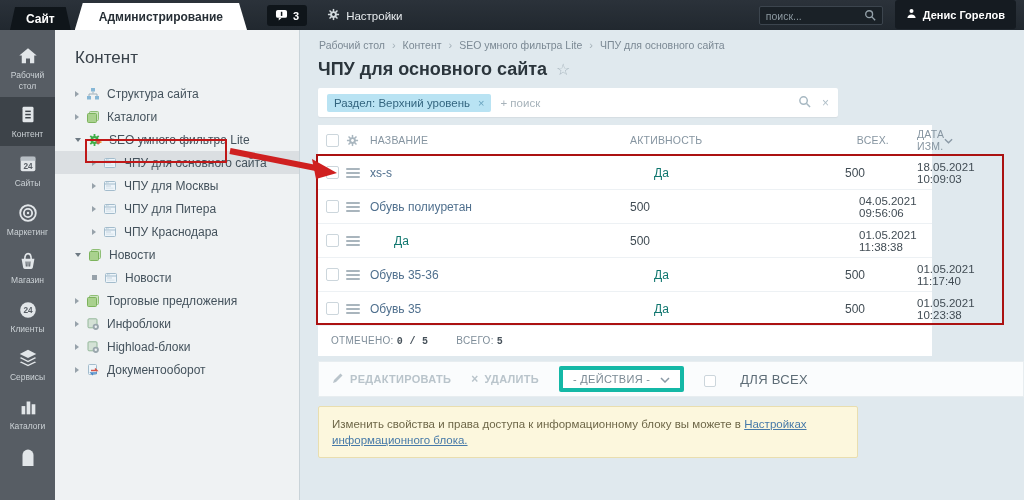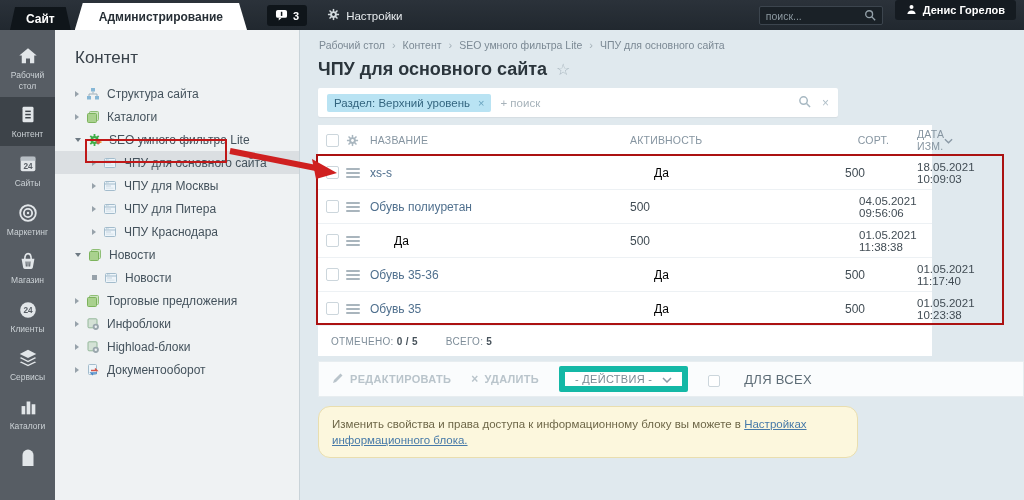--- a/index.html
+++ b/index.html
@@ -15,21 +15,21 @@
   .tab-admin { margin-left:4px; height:27px; background:#fff; color:#272f36;
     clip-path:polygon(8px 0,calc(100% - 8px) 0,100% 100%,0 100%); padding:0 24px; }
   .notif { margin-left:20px; margin-bottom:4px; height:21px; background:#0f151a; border-radius:3px;
     display:flex; align-items:center; gap:5px; padding:0 8px; color:#fff; font-size:11px; font-weight:bold; cursor:pointer; }
   .settings { margin-left:20px; margin-bottom:7px; display:flex; align-items:center; gap:6px;
     color:#e7ebee; font-size:11.5px; cursor:pointer; }
   .tb-spacer { flex:1; }
   .search { width:124px; height:19px; margin-bottom:5px; margin-right:12px; background:#1a2127;
     border:1px solid #3c454e; border-radius:2px; display:flex; align-items:center; padding:0 6px; cursor:text; }
   .search-ph { color:#8d99a1; font-size:10.5px; flex:1; }
-  .user { height:20px; margin-bottom:10px; margin-right:8px; background:#151b21; border-radius:3px;
+  .user { height:29px; margin-bottom:1px; margin-right:8px; background:#151b21; border-radius:3px;
     display:flex; align-items:center; gap:6px; padding:0 11px; color:#fff; font-size:11px; font-weight:bold; cursor:pointer; }
 
   
   .rail { position:absolute; left:0; top:30px; width:55px; height:470px; background:#575d64;
     display:flex; flex-direction:column; padding-top:8px; z-index:5; overflow:hidden; }
   .rail-item { display:flex; flex-direction:column; align-items:center; gap:3px; padding:7px 0 6px; cursor:pointer; }
   .rail-item.active { background:#3d4349; }
   .rail-icon { width:22px; height:22px; }
   .rail-icon svg { width:22px; height:22px; display:block; }
   .rail-label { font-size:8.5px; color:#ccd2d6; text-align:center; line-height:1.25; padding:0 2px; }
@@ -72,39 +72,39 @@
   .thead .hsort { text-align:right; padding-right:14px; }
   .thead .hdate { padding-left:14px; display:flex; align-items:center; }
   .cb { width:13px; height:13px; border:1px solid #ccd6dc; border-radius:2px; background:#fff; display:inline-block; cursor:pointer; }
   .cbc { justify-self:center; display:flex; }
   .thead .cb { justify-self:center; }
   .hgear svg { width:13px; height:13px; display:block; cursor:pointer; }
   .trow { height:34px; border-bottom:1px solid #edf1f4; }
   .menu { width:14px; display:flex; flex-direction:column; gap:2px; cursor:pointer; }
   .menu i { height:2px; background:#a9b5bd; border-radius:1px; }
   .rname { color:#50708e; font-size:12px; text-decoration:none; cursor:pointer; }
-  .ract { color:#000000; font-size:12px; padding-left:24px; }
+  .ract { color:#0f766e; font-size:12px; padding-left:24px; }
   .rsort { color:#414c54; font-size:12px; text-align:left; padding-right:14px; }
   .rdate { color:#414c54; font-size:11.5px; padding-left:14px; }
   .tfoot { height:30px; display:flex; align-items:center; gap:28px; padding-left:13px;
     font-size:10px; color:#7e8d99; letter-spacing:.3px; }
-  .tfoot b { color:#47525b; font-weight:bold; }
+  .tfoot b { color:#47525b; font-weight:bold;font-family:Liberation Mono, monospace; }
 
   .actionbar { margin-top:5px; width:706px; height:36px; background:#fafcfd; border:1px solid #e7edf0;
     display:flex; align-items:center; gap:20px; padding-left:13px; }
   .act { display:flex; align-items:center; gap:6px; font-size:11px; font-weight:bold; letter-spacing:.3px;
     color:#b9c4cb; cursor:pointer; }
   .act .xg { font-size:12px; }
-  .dropdown { height:26px; min-width:112px; background:#fff; border:6px solid #14b8a6; border-radius:2px;
+  .dropdown { height:26px; min-width:112px; background:#fff; border:4px solid #14b8a6; border-radius:2px;
     display:flex; align-items:center; justify-content:space-between; gap:10px; padding:0 10px;
     color:#7b8a94; font-size:11px; letter-spacing:.3px; cursor:pointer; }
   .forall { display:flex; align-items:flex-end; gap:24px; font-size:13px; color:#5d6c76; letter-spacing:.3px; cursor:pointer; }
   .forall .cb { width:12px; height:12px; }
 
-  .notice { margin-top:9px; width:540px; background:#fcf7dd; border:1px solid #e9deaf; border-radius:12px;
+  .notice { margin-top:9px; width:540px; background:#fcf7dd; border:1px solid #e9deaf; border-radius:2px;
     padding:9px 13px; font-size:11.5px; color:#6e6748; line-height:1.4; }
   .notice-link { color:#4679a8; text-decoration:underline; cursor:pointer; }
 
   
   .ann-rect { position:absolute; z-index:10; pointer-events:none; }
   #ann1 { left:85px; top:139px; width:142px; height:24px; border:2px solid #c01818; }
   #ann2 { left:316px; top:154px; width:688px; height:171px; border:2px solid #ab1111; }
   .ann-arrow { position:absolute; left:0; top:0; width:1024px; height:500px; z-index:11; pointer-events:none; }
 </style>
 </head>
@@ -466,21 +466,21 @@
               <line x1="1" y1="7" x2="13" y2="7"></line>
               <line x1="2.7" y1="2.7" x2="11.3" y2="11.3"></line>
               <line x1="11.3" y1="2.7" x2="2.7" y2="11.3"></line>
             </g>
             <circle cx="7" cy="7" r="3.6" fill="#a9b6bf"></circle>
             <circle cx="7" cy="7" r="1.5" fill="#fff"></circle>
           </svg>
       </span>
       <span class="hname">НАЗВАНИЕ</span>
       <span class="hact">АКТИВНОСТЬ</span>
-      <span class="hsort">СОРТ.</span>
+      <span class="hsort">ВСЕХ.</span>
       <span class="hdate">
         <span>ДАТА ИЗМ.</span>
         <span>
           <svg width="9" height="6" viewBox="0 0 10 6" fill="none" stroke="#8a99a5" stroke-width="1.5">
               <path d="M1 1l4 4 4-4"></path>
             </svg>
         </span>
       </span>
     </div>
     <div id="tbody">

